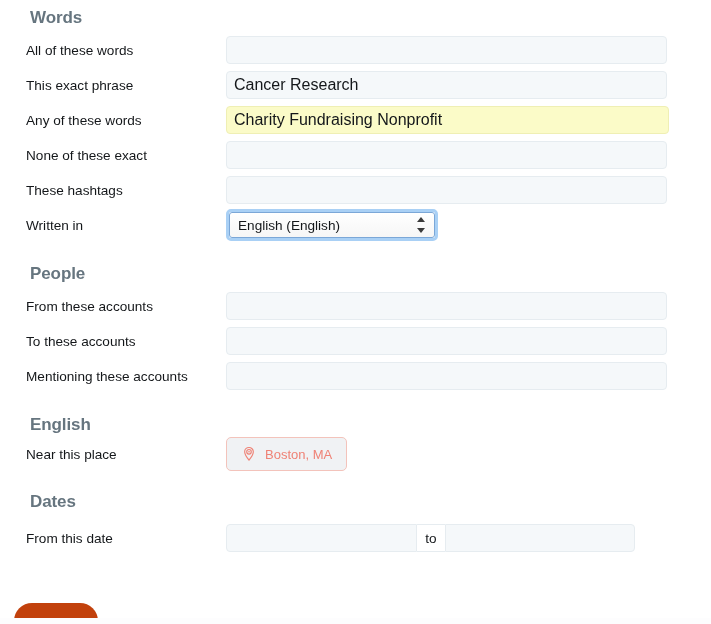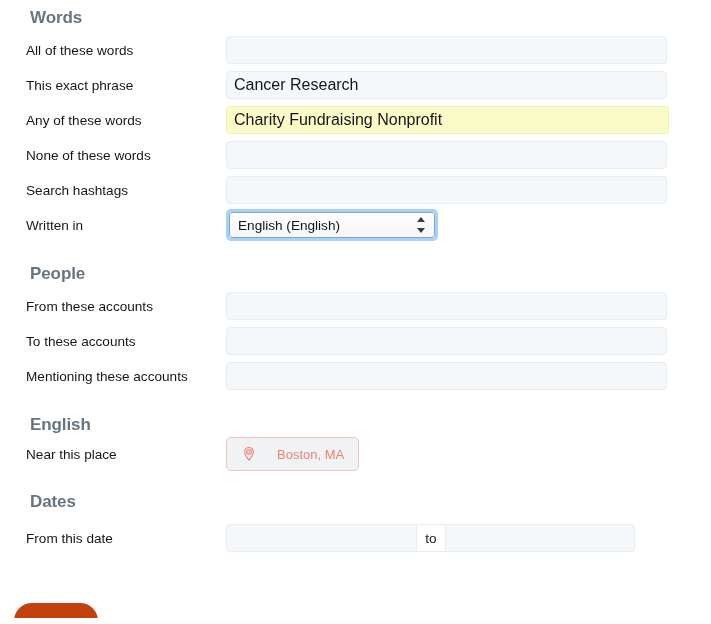--- a/index.html
+++ b/index.html
@@ -135,21 +135,21 @@
 
   
   .place-pill {
     position: absolute;
     left: 214px;
     top: -3px;
     height: 34px;
     box-sizing: border-box;
     display: flex;
     align-items: center;
-    gap: 20px;
+    gap: 8px;
     padding: 0 14px;
     background: #f0f2f4;
     border: 1px solid #f3c3bb;
     border-radius: 5px;
     cursor: pointer;
   }
   .place-pill .pin {
     width: 16px;
     height: 16px;
     flex: 0 0 auto;
@@ -254,26 +254,26 @@
     <div class="row-label">This exact phrase</div>
     <input class="field" type="text" value="Cancer Research" style="">
   </div>
 
   <div class="row" style="top:106px;">
     <div class="row-label">Any of these words</div>
     <input class="field highlight" type="text" value="Charity Fundraising Nonprofit" style="">
   </div>
 
   <div class="row" style="top:141px;">
-    <div class="row-label">None of these words</div>
+    <div class="row-label">None of these exact</div>
     <input class="field" type="text" value="" style="">
   </div>
 
   <div class="row" style="top:176px;">
-    <div class="row-label">Search hashtags</div>
+    <div class="row-label">These hashtags</div>
     <input class="field" type="text" value="" style="">
   </div>
 
   <div class="row" style="top:211px;">
     <div class="row-label">Written in</div>
     <div class="select-wrap">
       <div class="select-inner">
         <div class="select-value">English (English)</div>
         <div class="stepper">
           <i class="up"></i>

